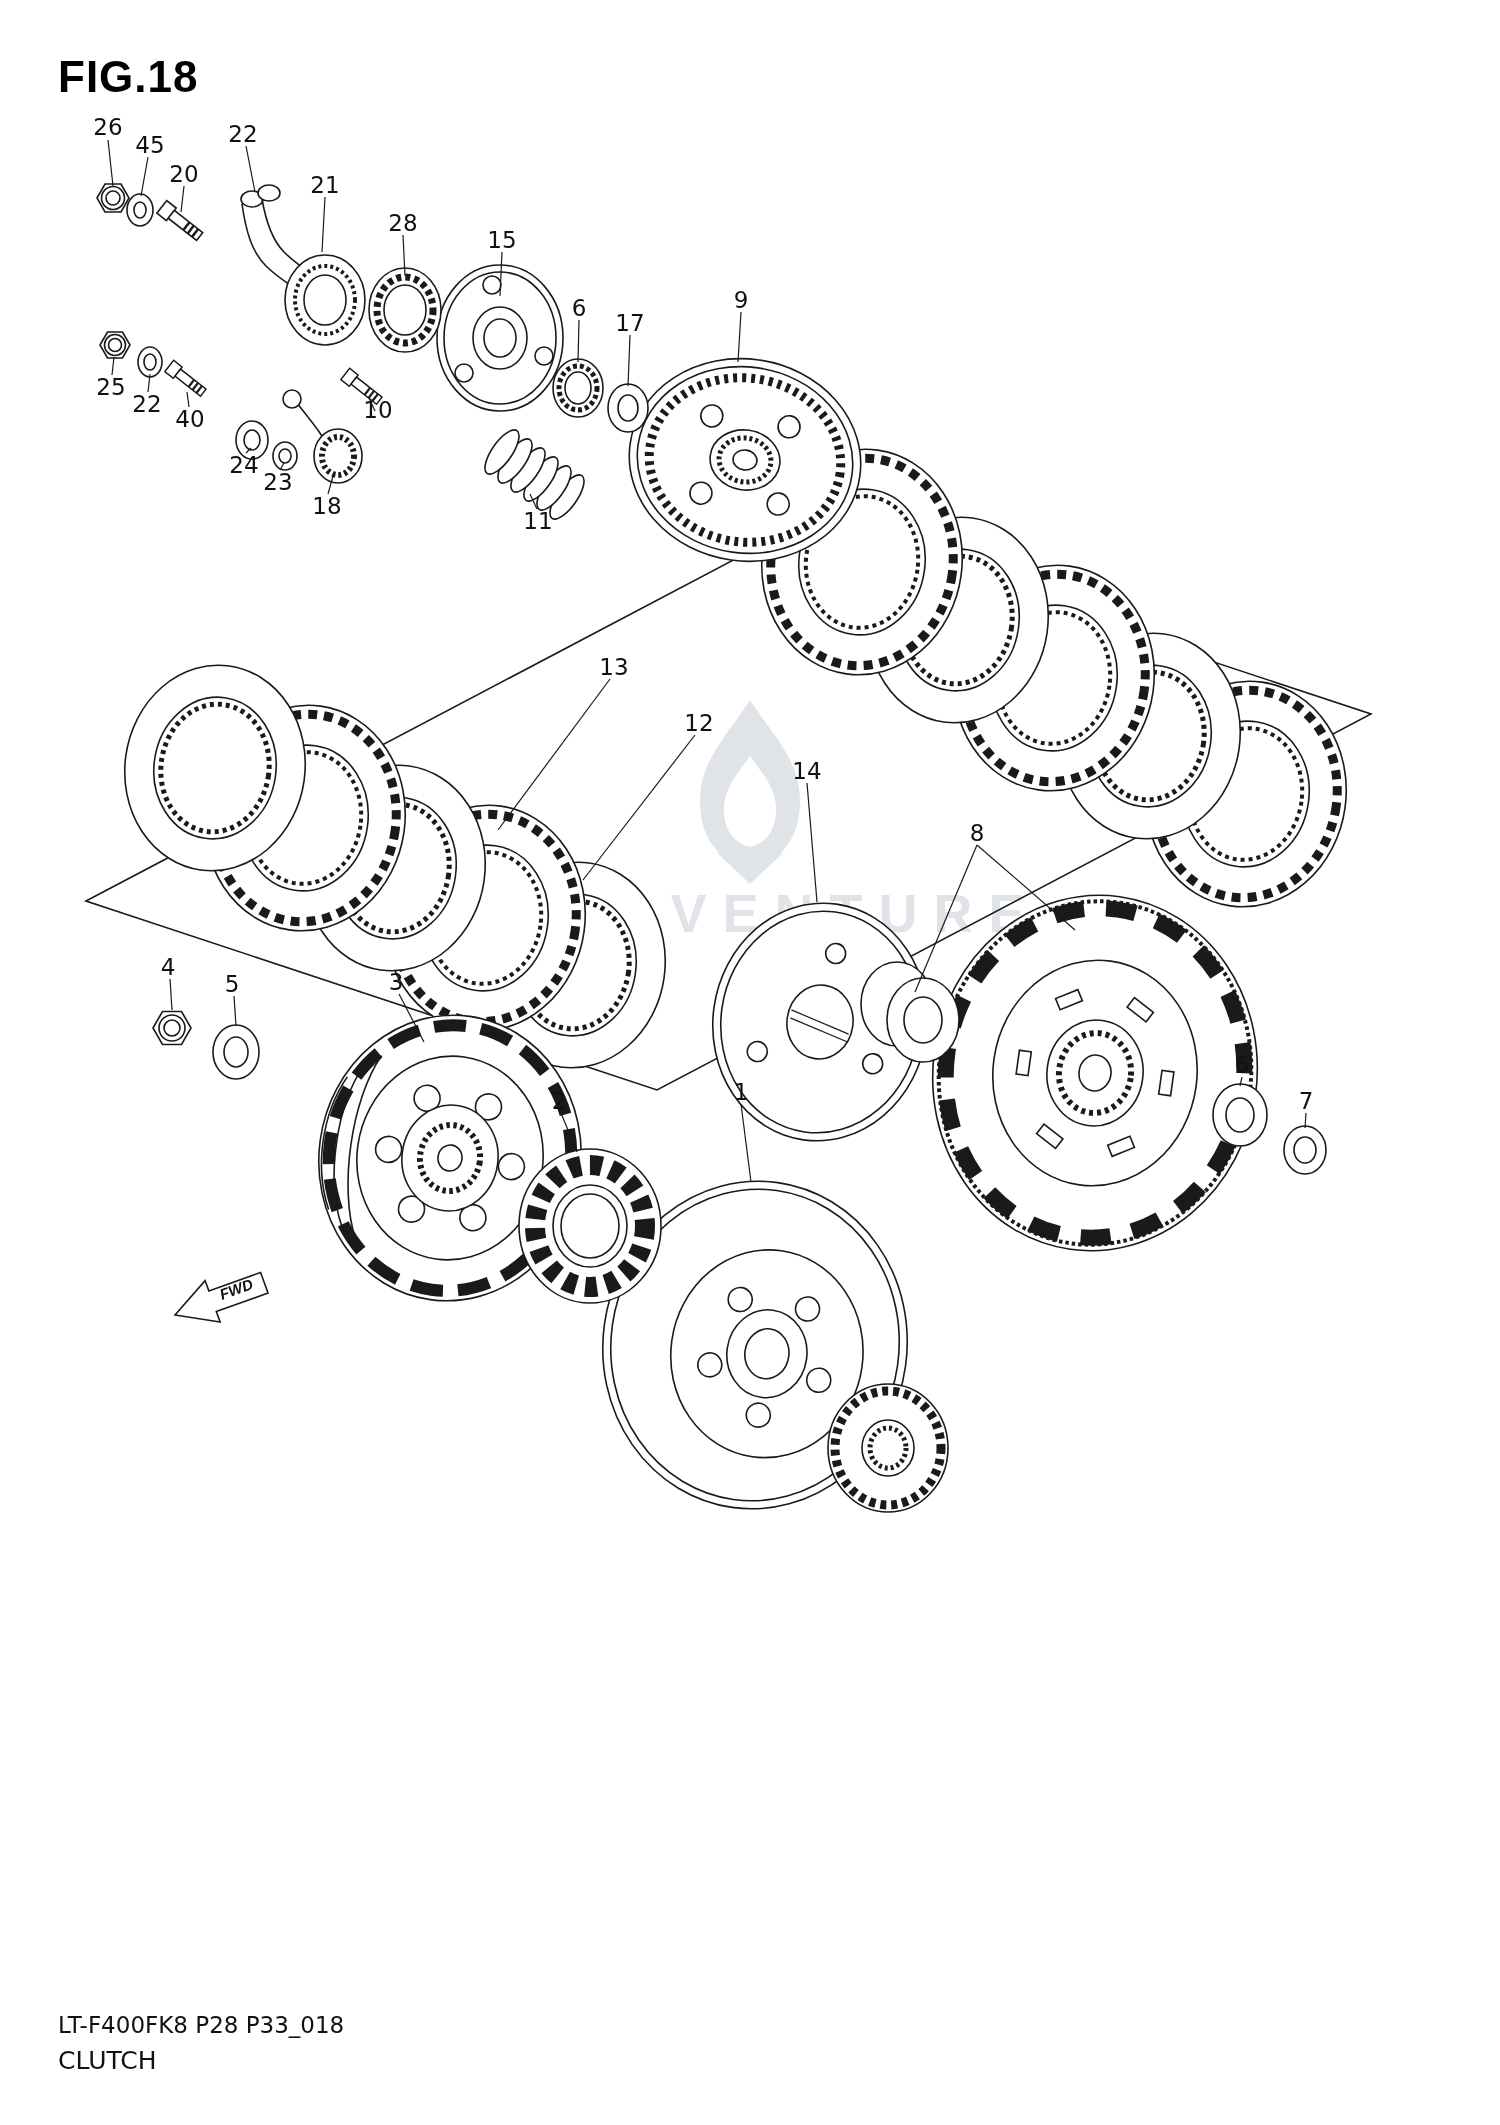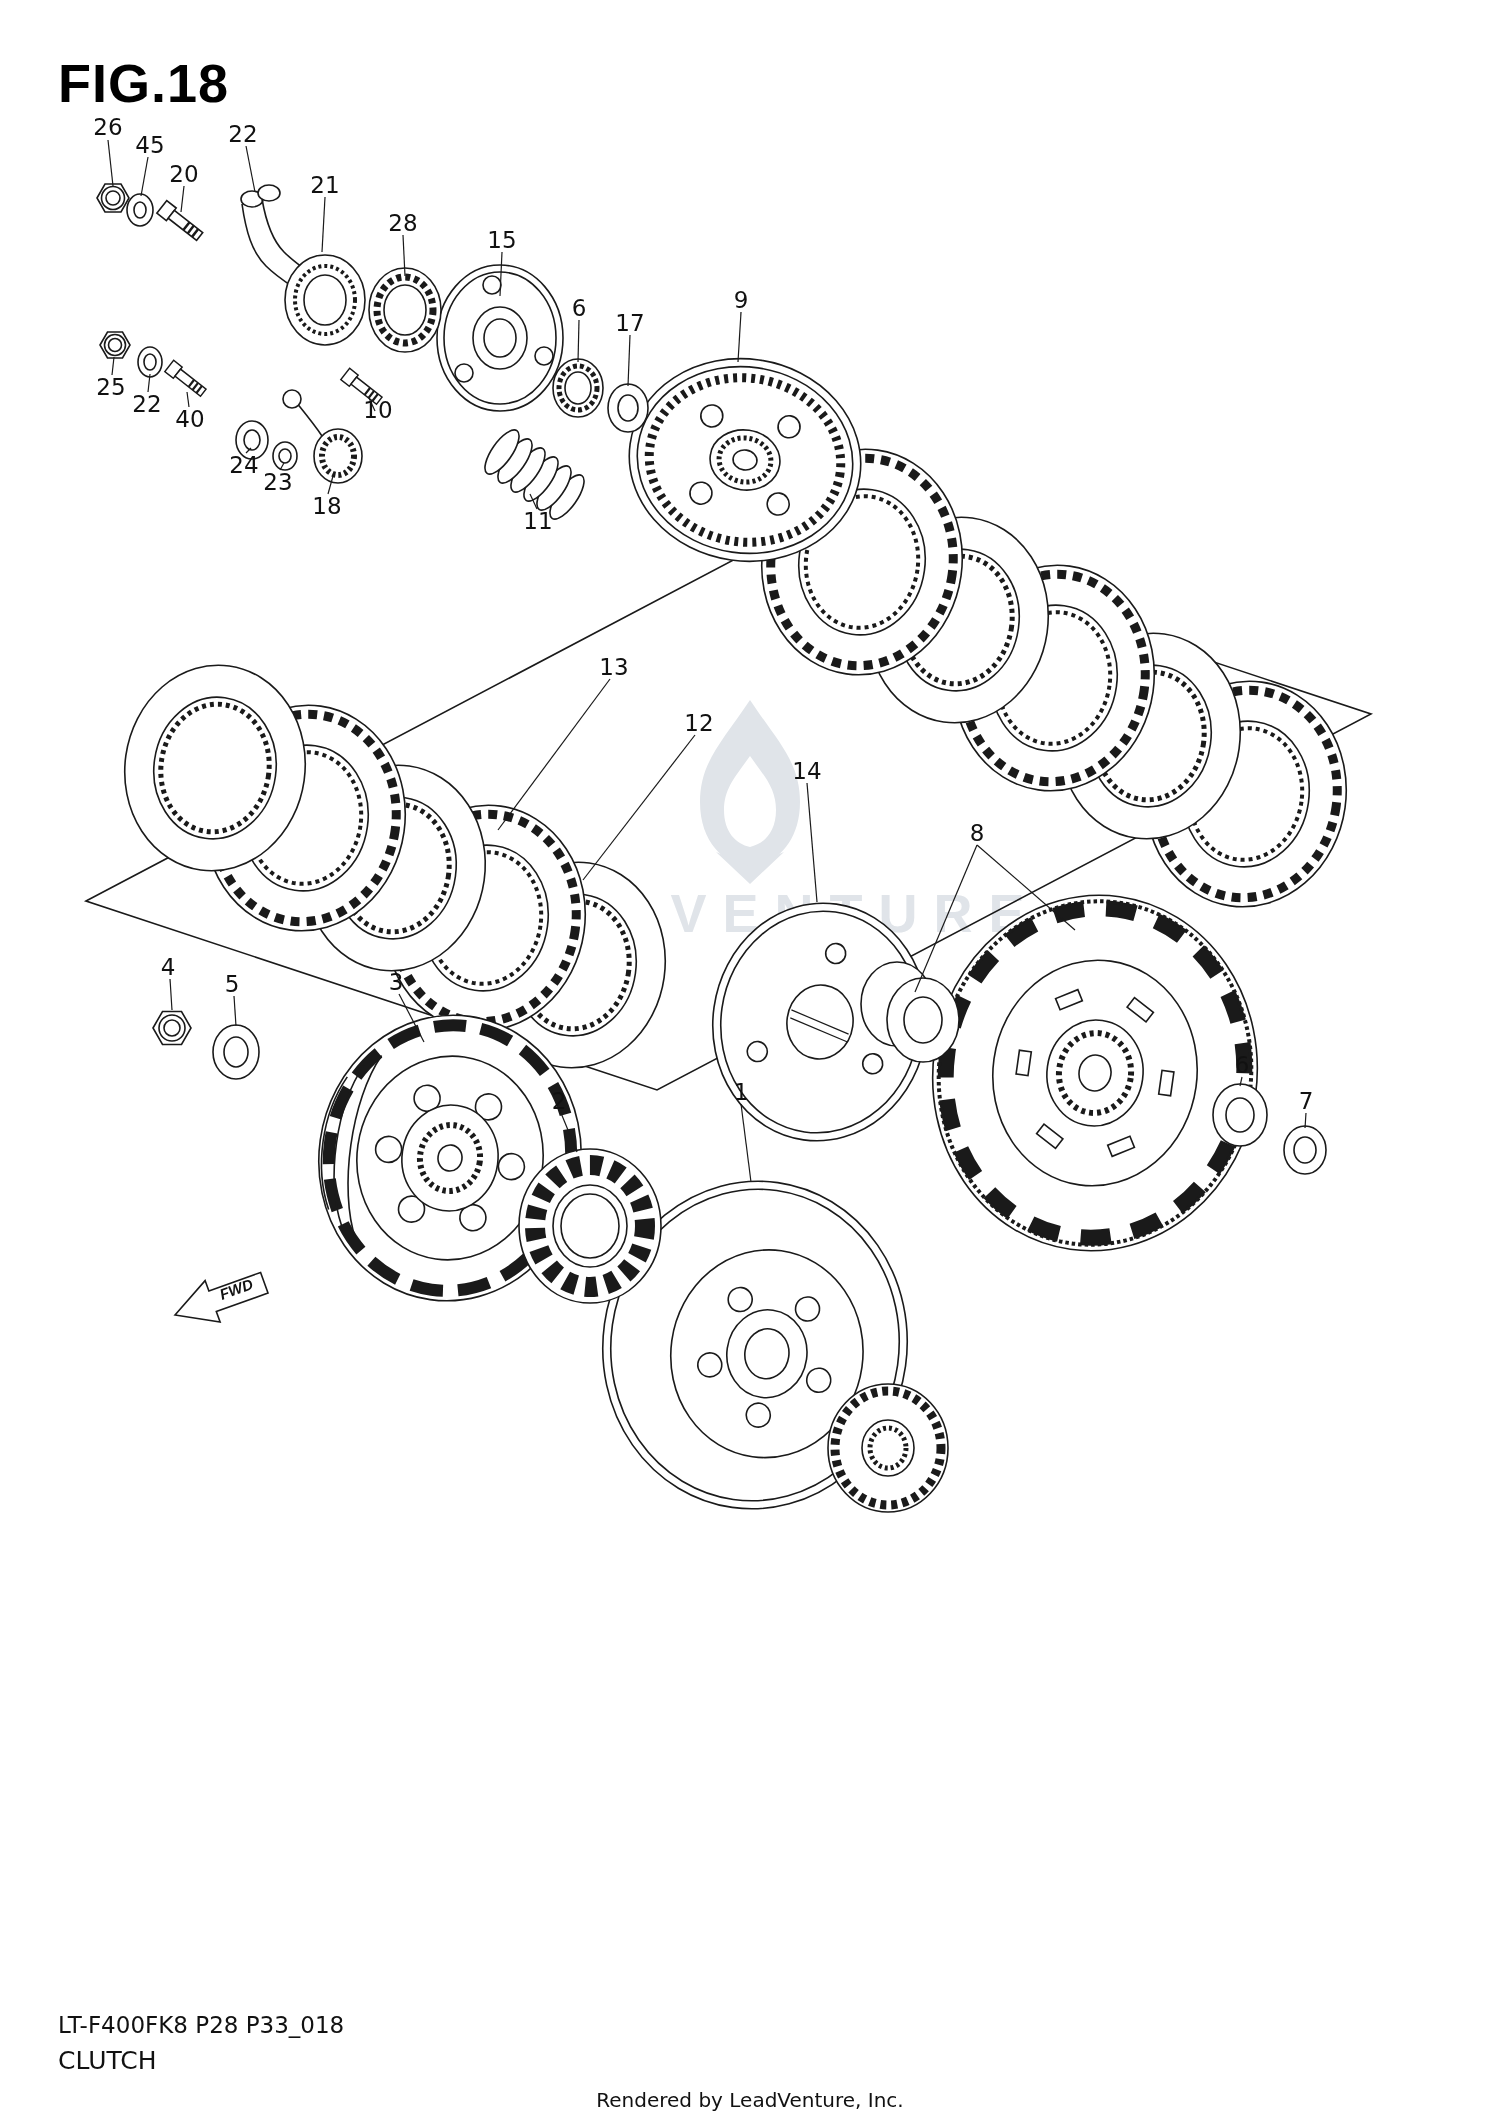--- a/index.html
+++ b/index.html
@@ -1,18 +1,18 @@
 <!DOCTYPE html>
 <html><head>
 <meta charset="utf-8">
 <style>
   html,body{margin:0;padding:0;background:#fff}
   .page{position:relative;width:1500px;height:2125px;background:#fff;overflow:hidden;
         font-family:"DejaVu Sans",sans-serif;color:#111}
-  .fig-title{position:absolute;left:58px;top:52px;margin:0;font-size:54px;font-weight:800;
+  .fig-title{position:absolute;left:58px;top:52px;margin:0;font-size:44px;font-weight:800;
              letter-spacing:1px;font-family:"Liberation Sans",sans-serif;color:#000}
   svg.diagram{position:absolute;left:0;top:0}
   .co{position:absolute;transform:translate(-50%,-50%);font-size:23px;line-height:1;color:#111}
   .code-line{position:absolute;left:58px;top:2012px;font-size:23px}
   .name-line{position:absolute;left:58px;top:2046px;font-size:25px}
   .credit{position:absolute;left:0;top:2088px;width:100%;text-align:center;font-size:20px}
   .ln{fill:none;stroke:#1a1a1a;stroke-width:1.6}
   .f{fill:#fff}
   .bd{fill:none;stroke:#1a1a1a}
   .ld{stroke:#1a1a1a;stroke-width:1.2}
@@ -341,15 +341,14 @@
     <span class="co" style="left:244px;top:465px">24</span>
     <span class="co" style="left:111px;top:387px">25</span>
     <span class="co" style="left:108px;top:127px">26</span>
     <span class="co" style="left:147px;top:404px">22</span>
     <span class="co" style="left:403px;top:223px">28</span>
     <span class="co" style="left:150px;top:145px">45</span>
   </div>
 
   <div class="code-line">LT-F400FK8 P28 P33_018</div>
   <div class="name-line">CLUTCH</div>
-  <div class="credit">Rendered by LeadVenture, Inc.</div>
 
 </div>
 
 </body></html>

